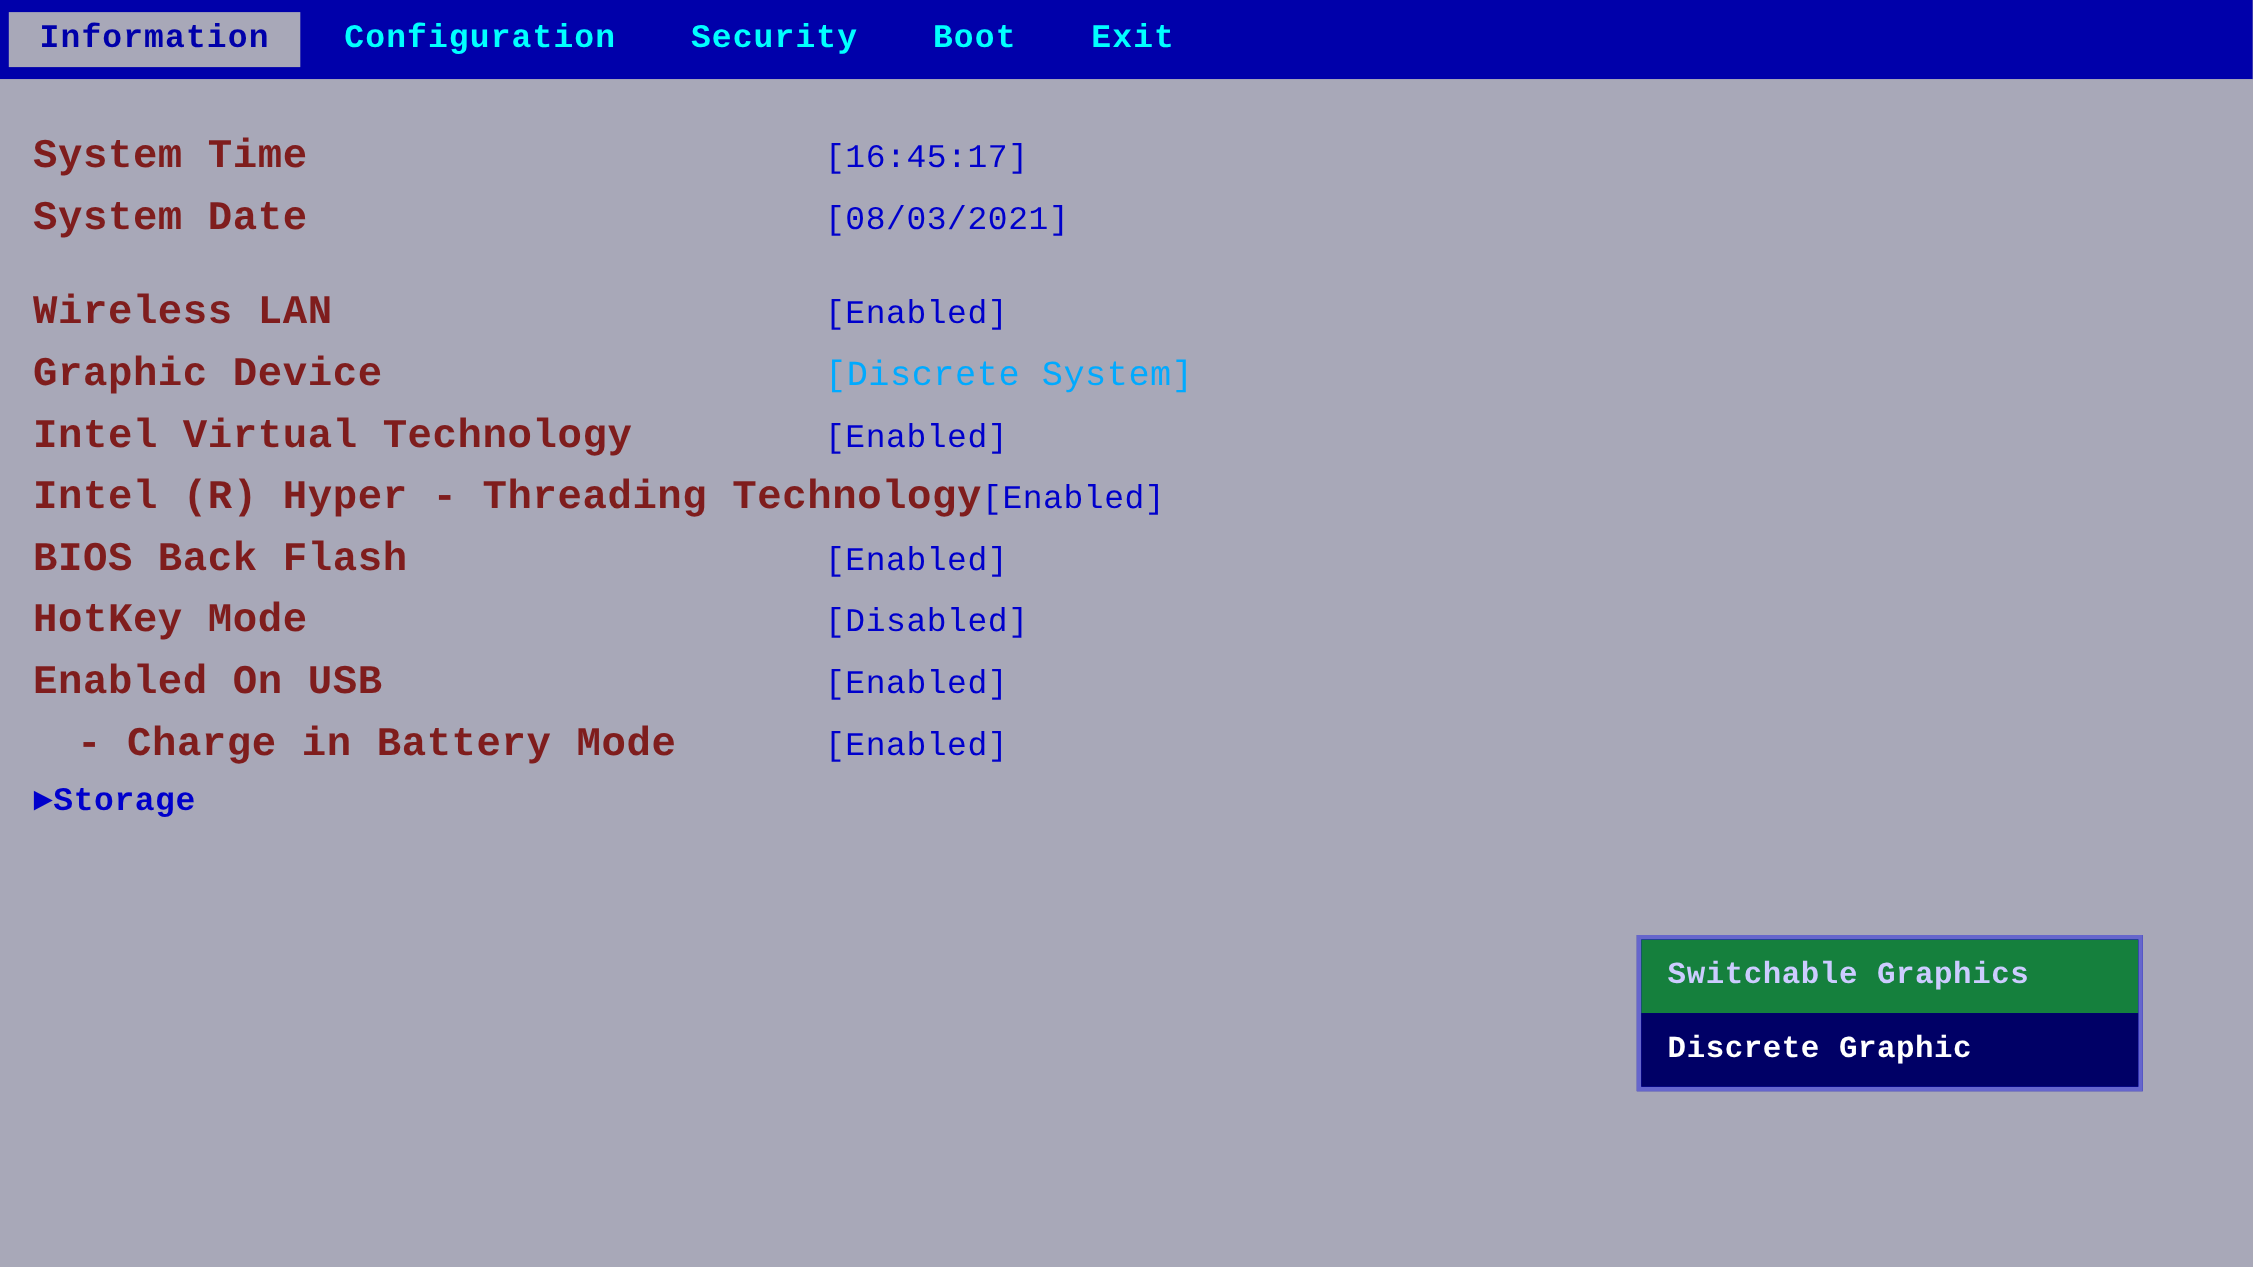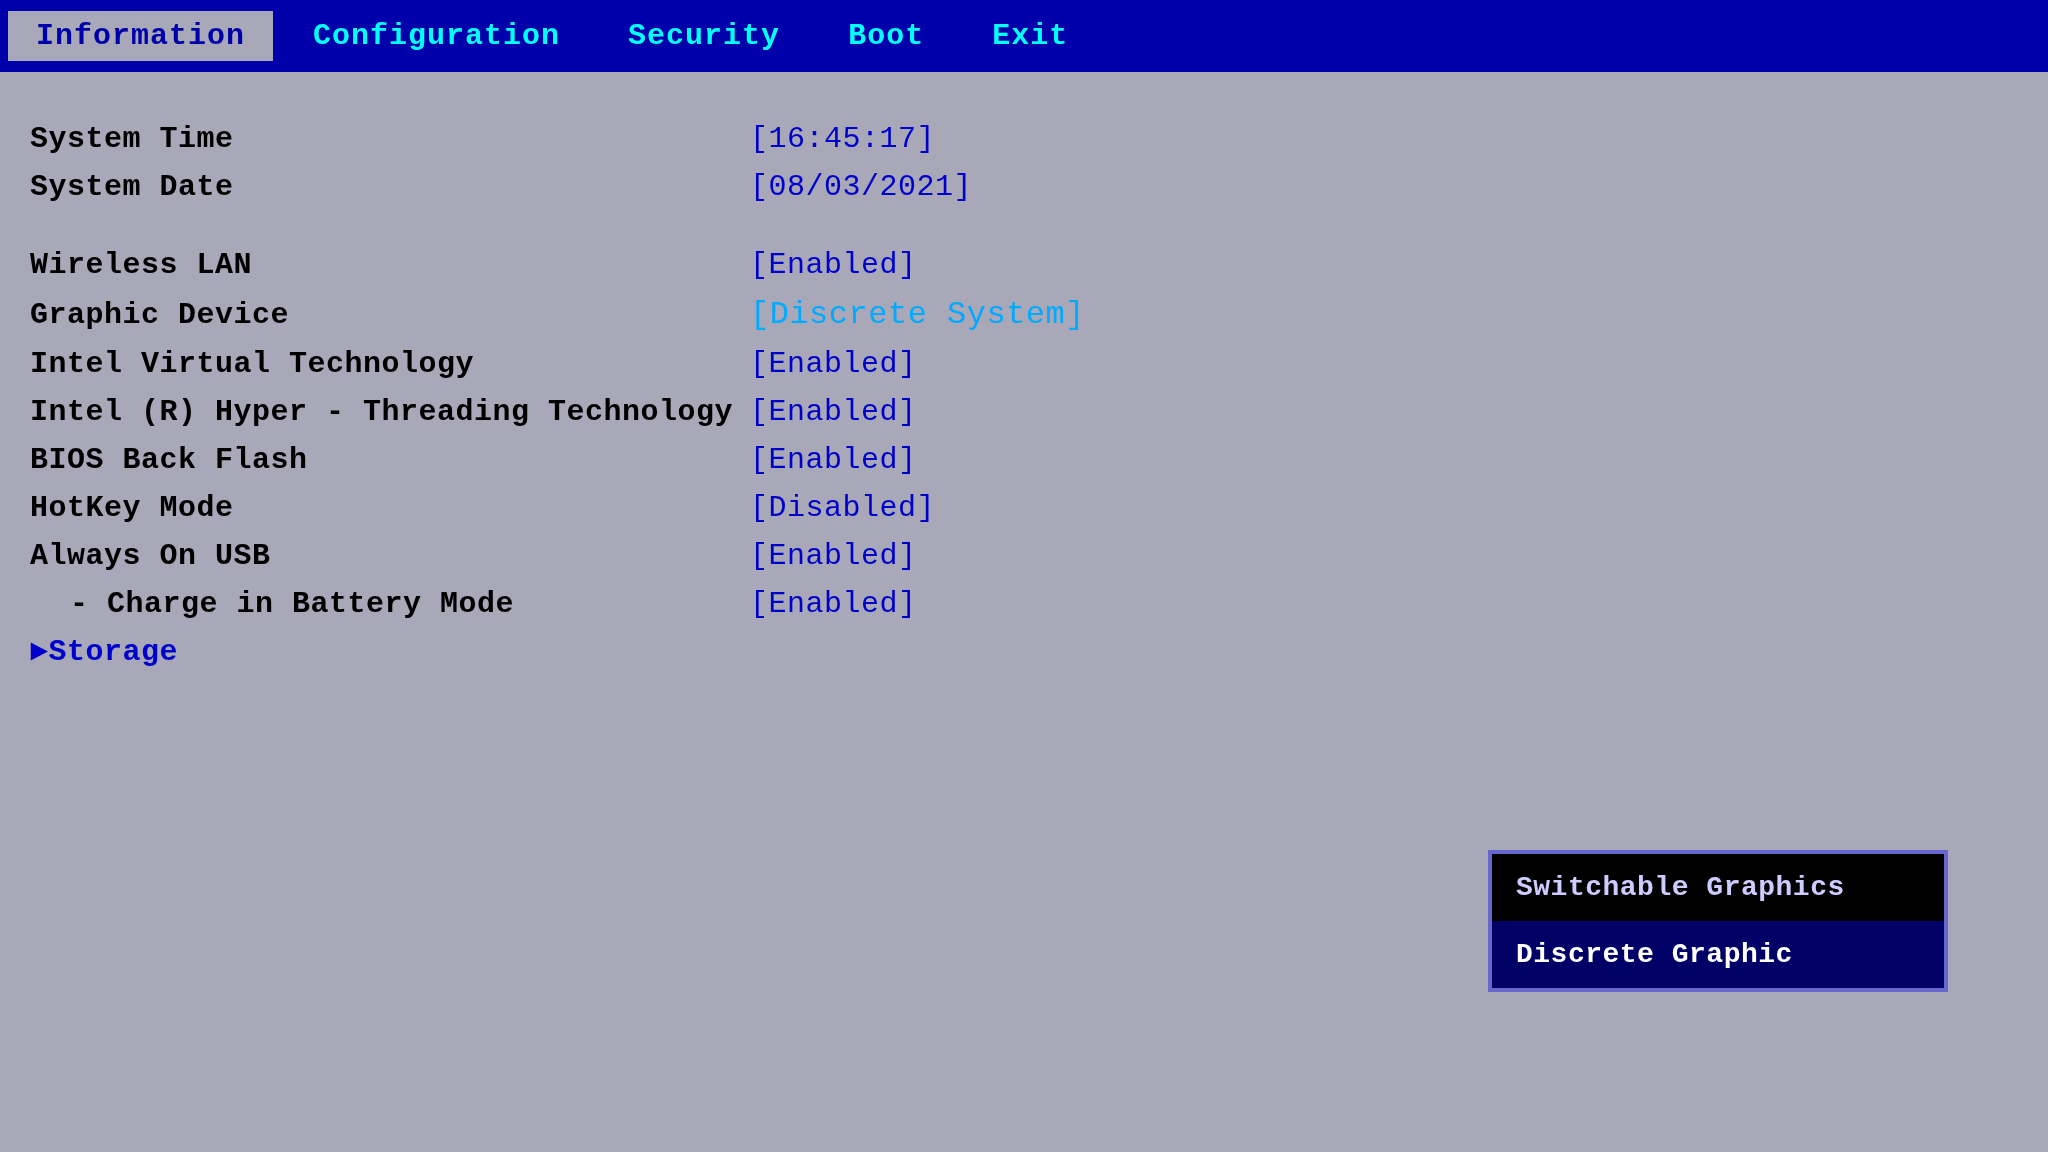--- a/index.html
+++ b/index.html
@@ -74,22 +74,22 @@
       width: 100%;
     }
 
     .settings-row {
       display: flex;
       align-items: baseline;
       margin-bottom: 14px;
     }
 
     .settings-label {
-      color: #000000;
-      font-size: 30px;
+      color: #7f1d1d;
+      font-size: 37px;
       font-weight: bold;
       font-family: 'Courier New', Courier, monospace;
       min-width: 720px;
       letter-spacing: 0.5px;
     }
 
     .settings-label.indented {
       padding-left: 40px;
     }
 
@@ -138,21 +138,21 @@
       cursor: pointer;
       letter-spacing: 0.5px;
     }
 
     .dropdown-option.selected {
       background-color: #000066;
       color: #ffffff;
     }
 
     .dropdown-option:not(.selected) {
-      background-color: #000000;
+      background-color: #15803d;
       color: #ccccff;
     }
   </style>
 </head>
 <body>
 
 <div class="brand-name">Lenovo Setup Utility</div>
 
 <nav class="nav-bar">
   <div class="nav-item active">Information</div>
@@ -201,21 +201,21 @@
       <span class="settings-label">BIOS Back Flash</span>
       <span class="settings-value">[Enabled]</span>
     </div>
 
     <div class="settings-row">
       <span class="settings-label">HotKey Mode</span>
       <span class="settings-value">[Disabled]</span>
     </div>
 
     <div class="settings-row">
-      <span class="settings-label">Always On USB</span>
+      <span class="settings-label">Enabled On USB</span>
       <span class="settings-value">[Enabled]</span>
     </div>
 
     <div class="settings-row">
       <span class="settings-label indented"> - Charge in Battery Mode</span>
       <span class="settings-value">[Enabled]</span>
     </div>
 
     <div class="settings-row">
       <span class="settings-label storage-label">►Storage</span>

